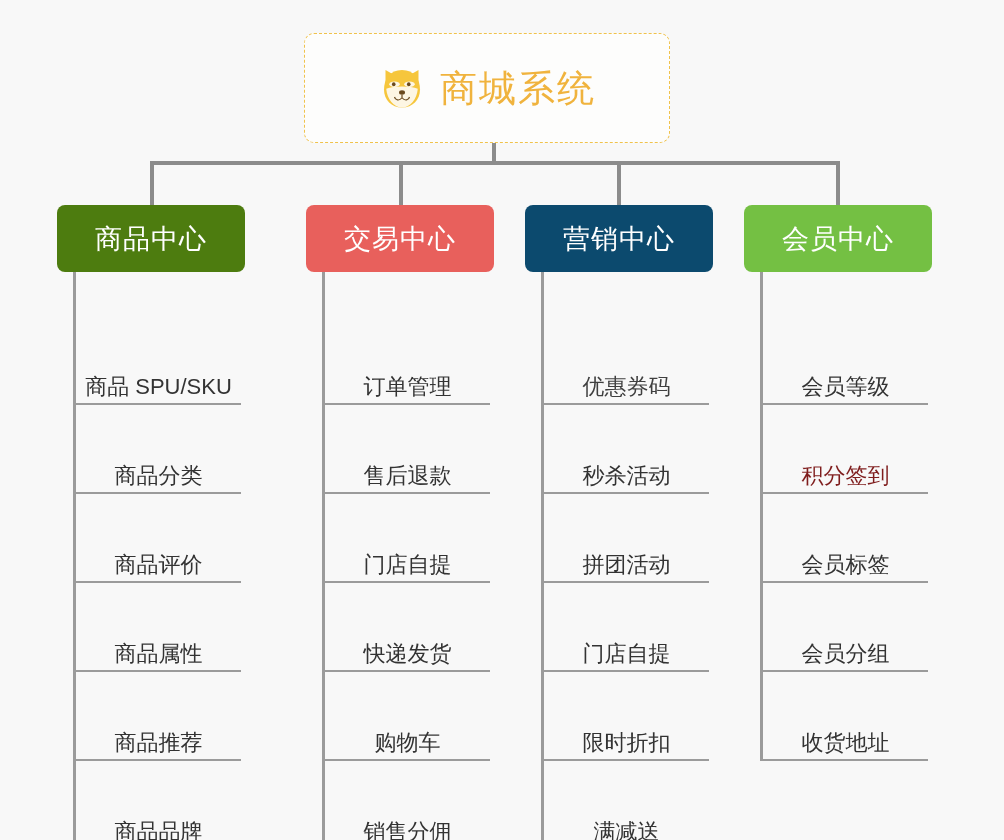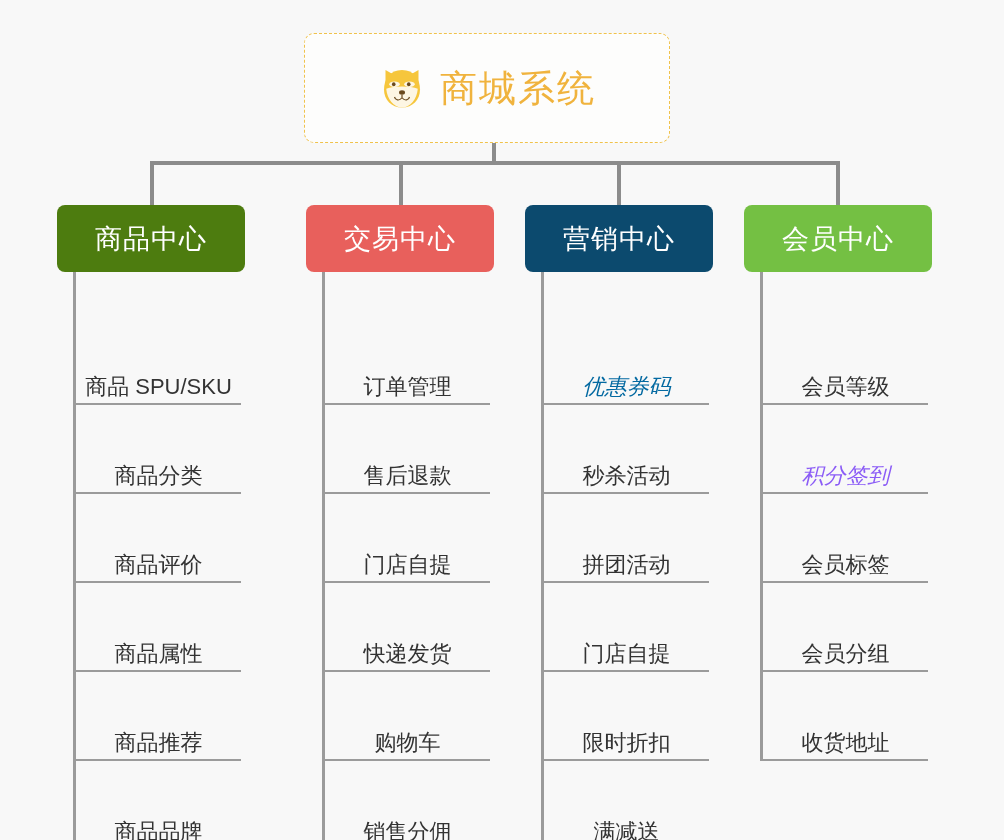--- a/index.html
+++ b/index.html
@@ -206,21 +206,21 @@
         </div>
     </div>
   </div>
 
   <div class="column" style="left:525px">
     <div class="col-header" style="background-color: #0c4a6e;">
       <span>营销中心</span>
     </div>
     <div class="col-body" style="border-left-color: rgb(155, 155, 155);">
       <div class="leaf" style="border-bottom-color: rgb(155, 155, 155);">
-          <span class="leaf-label" style="color: #0369a1; font-style: italic;">优惠券码</span>
+          <span class="leaf-label" style="color: #404040;">优惠券码</span>
         </div>
       <div class="leaf" style="border-bottom-color: rgb(155, 155, 155);">
           <span class="leaf-label" style="color: rgb(51, 51, 51);">秒杀活动</span>
         </div>
       <div class="leaf" style="border-bottom-color: rgb(155, 155, 155);">
           <span class="leaf-label" style="color: rgb(51, 51, 51);">拼团活动</span>
         </div>
       <div class="leaf" style="border-bottom-color: rgb(155, 155, 155);">
           <span class="leaf-label" style="color: rgb(51, 51, 51);">门店自提</span>
         </div>
@@ -235,21 +235,21 @@
 
   <div class="column" style="left:744px">
     <div class="col-header" style="background-color: rgb(116, 192, 67);">
       <span>会员中心</span>
     </div>
     <div class="col-body" style="border-left-color: rgb(155, 155, 155);">
       <div class="leaf" style="border-bottom-color: rgb(155, 155, 155);">
           <span class="leaf-label" style="color: rgb(51, 51, 51);">会员等级</span>
         </div>
       <div class="leaf" style="border-bottom-color: rgb(155, 155, 155);">
-          <span class="leaf-label" style="color: #8b5cf6; font-style: italic;">积分签到</span>
+          <span class="leaf-label" style="color: #7f1d1d;">积分签到</span>
         </div>
       <div class="leaf" style="border-bottom-color: rgb(155, 155, 155);">
           <span class="leaf-label" style="color: rgb(51, 51, 51);">会员标签</span>
         </div>
       <div class="leaf" style="border-bottom-color: rgb(155, 155, 155);">
           <span class="leaf-label" style="color: rgb(51, 51, 51);">会员分组</span>
         </div>
       <div class="leaf" style="border-bottom-color: rgb(155, 155, 155);">
           <span class="leaf-label" style="color: rgb(51, 51, 51);">收货地址</span>
         </div>

